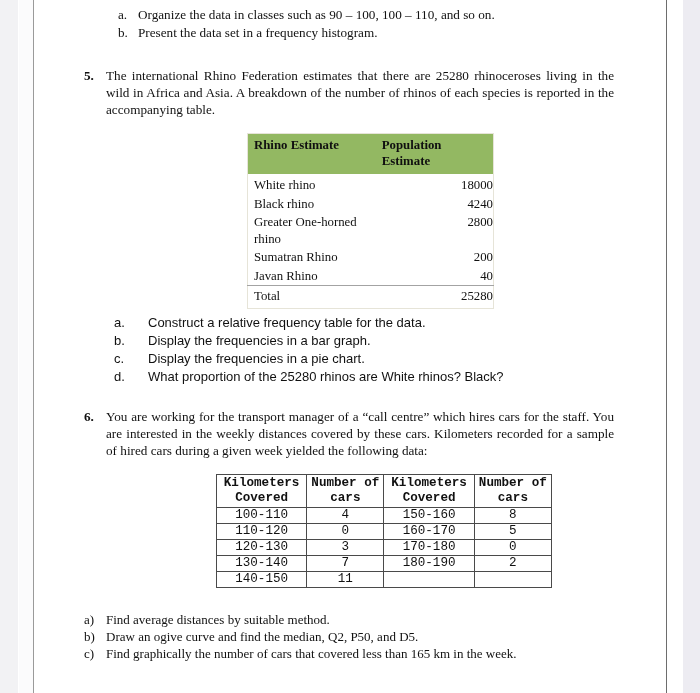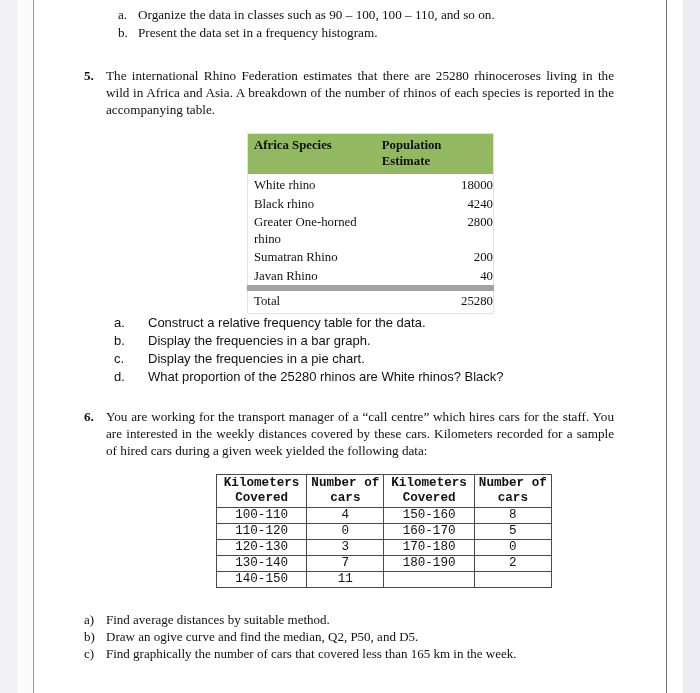--- a/index.html
+++ b/index.html
@@ -117,21 +117,21 @@
     padding: 1px 6px 1px 6px;
     line-height: 16.5px;
     font-size: 12.8px;
   }
   .rhino-table tbody td.num {
     text-align: right;
     padding-right: 0;
   }
   .rhino-table tbody tr.first td { padding-top: 3px; }
   .rhino-table tr.total td {
-    border-top: 6px solid #a3a3a3;
+    border-top: 1px solid #a3a3a3;
     padding-top: 2px;
     padding-bottom: 3px;
   }
 
   
   .km-table {
     position: absolute;
     left: 182px;
     top: 474px;
     width: 336px;
@@ -180,21 +180,21 @@
   </div>
 
   <div class="q-item serif" style="left:50px; top:67px; width:530px;">
     <span class="q-marker" style="width:22px;">5.</span>
     <span class="q-text">The international Rhino Federation estimates that there are 25280 rhinoceroses living in the wild in Africa and Asia. A breakdown of the number of rhinos of each species is reported in the accompanying table.</span>
   </div>
 
   <table class="rhino-table serif">
     <thead>
       <tr class="rhino-head">
-        <th>Africa Species</th>
+        <th>Rhino Estimate</th>
         <th class="num">Population Estimate</th>
       </tr>
     </thead>
     <tbody>
       <tr class="first">
         <td>White rhino</td>
         <td class="num">18000</td>
       </tr>
       <tr>
         <td>Black rhino</td>

